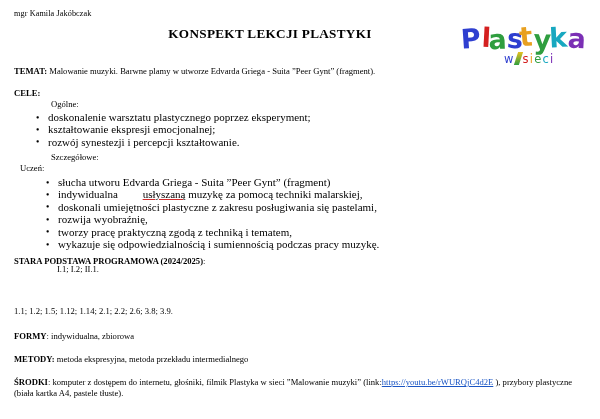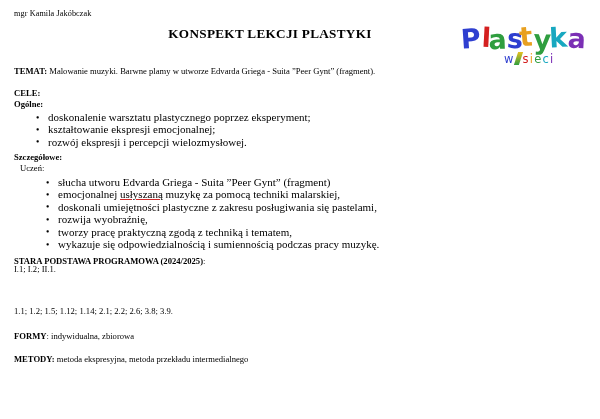--- a/index.html
+++ b/index.html
@@ -87,21 +87,21 @@
   }
 
   
   .block {
     position: absolute;
     left: 14px;
     font-size: 8.6px;
     line-height: 11px;
   }
   .lbl { font-weight: bold; text-align: right; }
-  .sub-head { font-weight: bold; font-size: 8.6px; }
+  .sub-head { font-weight: normal; font-size: 8.6px; margin-left: 37px; }
 
   ul.bullets {
     margin: 0;
     padding: 0 0 0 34px;
     list-style: none;
   }
   ul.bullets li {
     position: relative;
     font-size: 11px;
     line-height: 12.4px;
@@ -113,20 +113,21 @@
     left: -12px;
     top: -0.5px;
     font-size: 5.5px;
   }
   .spell {
     text-decoration: underline;
     text-decoration-color: #d12b2b;
     text-decoration-style: solid;
     text-decoration-thickness: 1px;
     text-underline-offset: 1px;
+    margin-left: 22px;
   }
   .link {
     color: #1a55c4;
     text-decoration: underline;
     text-decoration-color: #1a55c4;
     word-break: break-all;
   }
   .indent1 { padding-left: 6px; }
 </style>
 </head>
@@ -151,53 +152,56 @@
     <span class="lbl">CELE:</span>
   </div>
 
   <div class="block" style="top:99px;">
     <span class="sub-head">Ogólne:</span>
   </div>
 
   <ul class="bullets" style="position:absolute; left:14px; top:111px; width:540px;">
     <li>doskonalenie warsztatu plastycznego poprzez eksperyment;</li>
     <li>kształtowanie ekspresji emocjonalnej;</li>
-    <li>rozwój ekspresji i percepcji wielozmysłowej.</li>
+    <li>rozwój synestezji i percepcji kształtowanie.</li>
   </ul>
 
   <div class="block" style="top:152px;">
     <span class="sub-head">Szczegółowe:</span>
   </div>
 
   <div class="block indent1" style="top:163px;">
     <span>Uczeń:</span>
   </div>
 
   <ul class="bullets" style="position:absolute; left:24px; top:176px; width:540px;">
     <li>słucha utworu Edvarda Griega - Suita ”Peer Gynt” (fragment)</li>
-    <li><span>emocjonalnej </span><span class="spell">usłyszaną</span><span> muzykę za pomocą techniki malarskiej,</span></li>
+    <li><span>indywidualna </span><span class="spell">usłyszaną</span><span> muzykę za pomocą techniki malarskiej,</span></li>
     <li>doskonali umiejętności plastyczne z zakresu posługiwania się pastelami,</li>
     <li>rozwija wyobraźnię,</li>
     <li>tworzy pracę praktyczną zgodą z techniką i tematem,</li>
     <li>wykazuje się odpowiedzialnością i sumiennością podczas pracy muzykę.</li>
   </ul>
 
   <div class="block" style="top:256px;">
     <span class="lbl">STARA PODSTAWA PROGRAMOWA (2024/2025)</span><span>:</span>
   </div>
-  <div class="block" style="top:264px;">
+  <div class="block" style="top:264px;margin-left:43px;">
     <span>I.1; I.2; II.1.</span>
   </div>
 
   <div class="block" style="top:306px;">
     <span>1.1; 1.2; 1.5; 1.12; 1.14; 2.1; 2.2; 2.6; 3.8; 3.9.</span>
   </div>
 
   <div class="block" style="top:331px;">
     <span class="lbl">FORMY</span><span>: indywidualna, zbiorowa</span>
   </div>
 
   <div class="block" style="top:354px;">
     <span class="lbl">METODY:</span><span> metoda ekspresyjna, metoda przekładu intermedialnego</span>
   </div>
 
+  <div class="block" style="top:377px; width:572px;">
+    <span class="lbl">ŚRODKI</span><span>: komputer z dostępem do internetu, głośniki, filmik Plastyka w sieci ”Malowanie muzyki” (link:</span><a class="link" href="#">https://youtu.be/rWURQjC4d2E</a><span> ), przybory plastyczne (biała kartka A4, pastele tłuste).</span>
+  </div>
 
 </div>
 
 </body></html>

